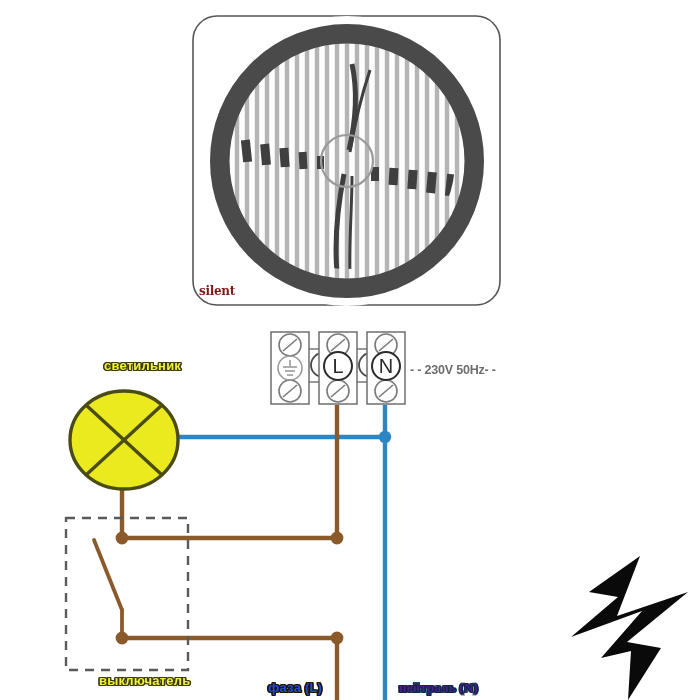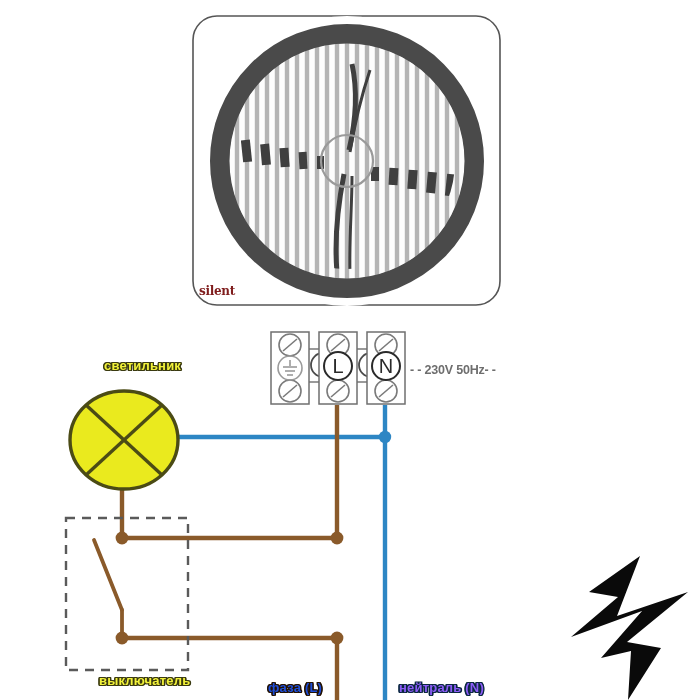--- a/index.html
+++ b/index.html
@@ -32,26 +32,27 @@
   }
   .lbl-brown{
     color:#1d4ed8;
     text-shadow:
       -1.2px -1.2px 0 #241202, 1.2px -1.2px 0 #241202,
       -1.2px  1.2px 0 #241202, 1.2px  1.2px 0 #241202,
        0 -1.4px 0 #241202, 0 1.4px 0 #241202,
       -1.4px 0 0 #241202, 1.4px 0 0 #241202;
   }
   .lbl-blue{
-    color:#8b5cf6;
+    color:#4c1d95;
     text-shadow:
       -1.2px -1.2px 0 #0b2740, 1.2px -1.2px 0 #0b2740,
       -1.2px  1.2px 0 #0b2740, 1.2px  1.2px 0 #0b2740,
        0 -1.4px 0 #0b2740, 0 1.4px 0 #0b2740,
       -1.4px 0 0 #0b2740, 1.4px 0 0 #0b2740;
+    font-family: Liberation Serif, serif;
   }
   .volt{
     position:absolute;
     color:#6e6e6e;
     font-size:12.5px;
     font-weight:bold;
     white-space:nowrap;
     letter-spacing:-0.2px;
   }
   .silent{

